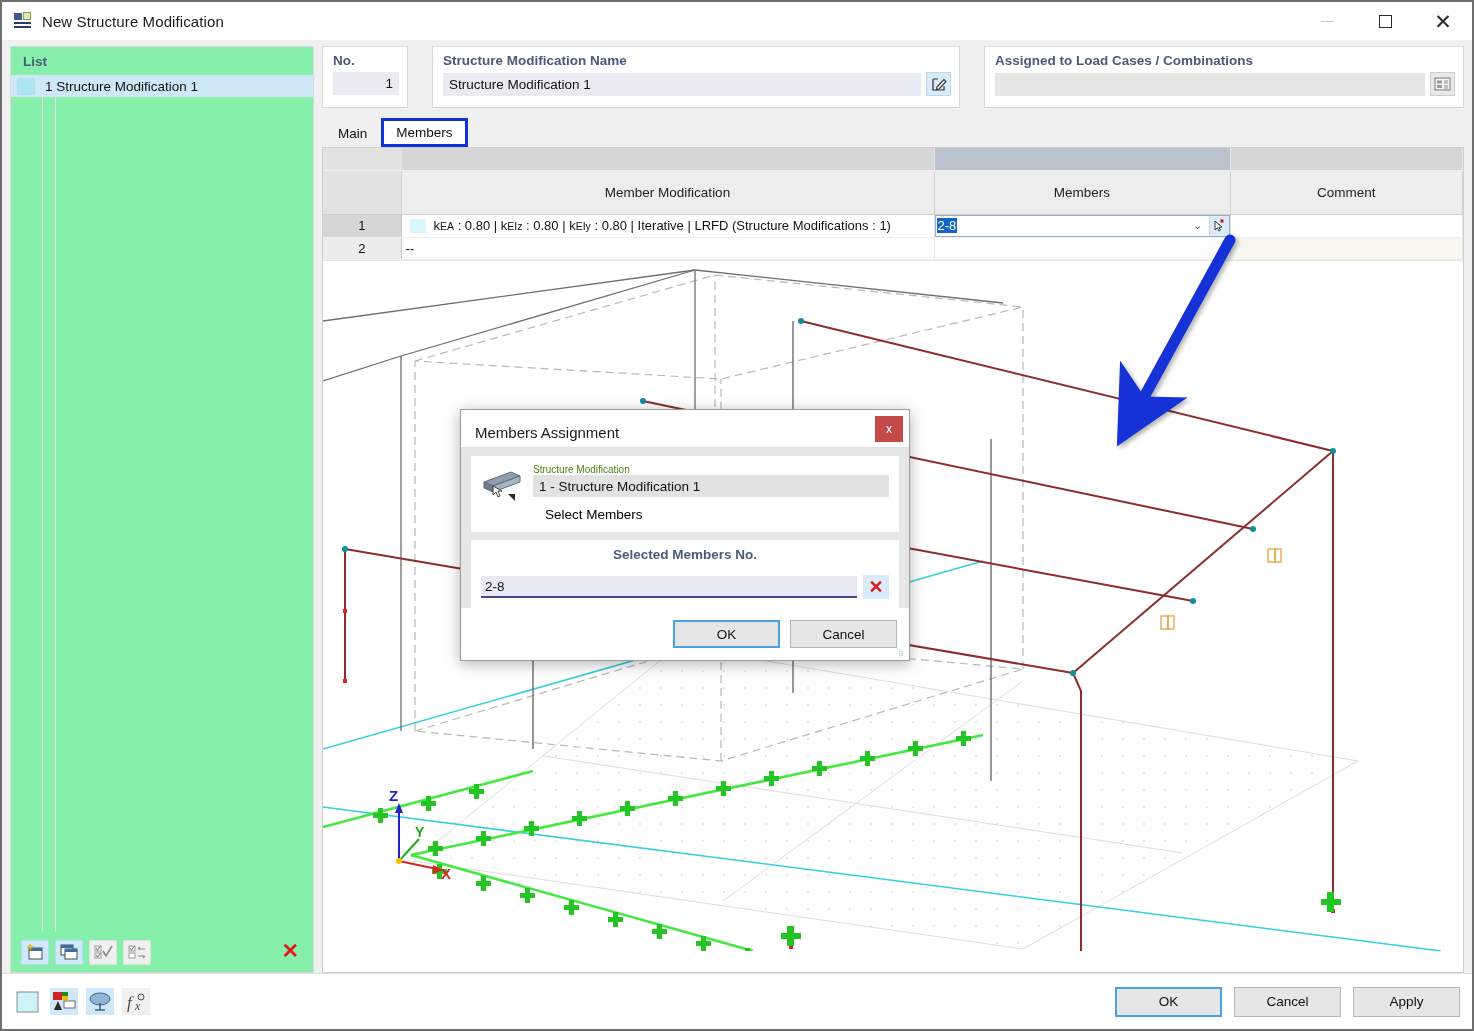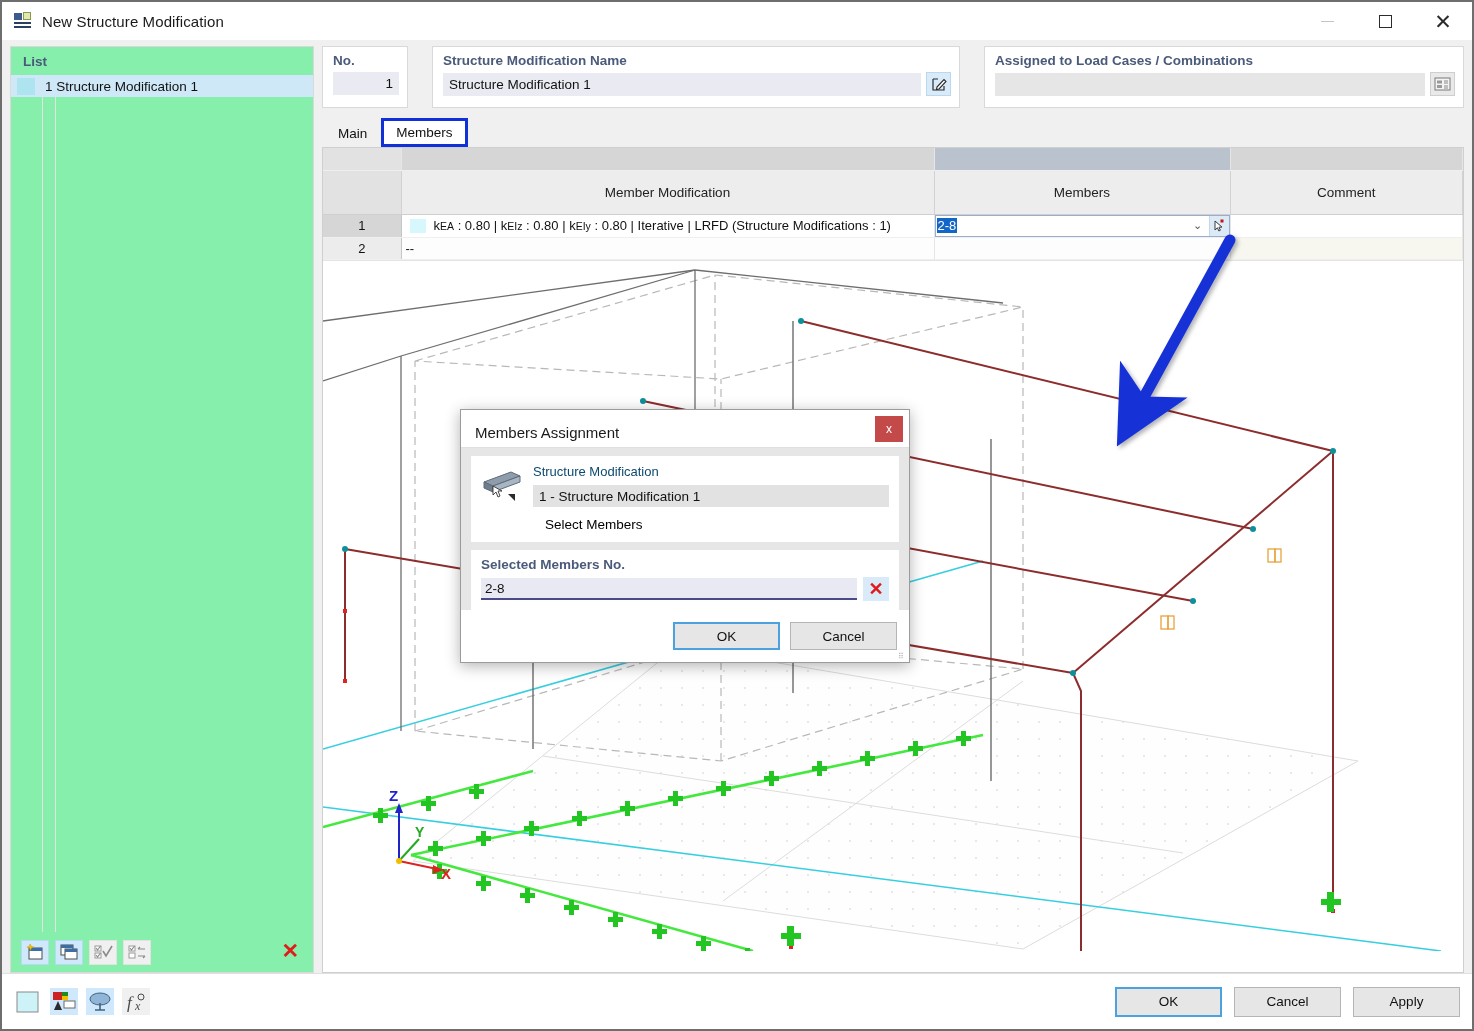--- a/index.html
+++ b/index.html
@@ -186,28 +186,28 @@
   }
   .modal .mt .t { font-size:15px; color:#1a1a1a; padding-left: 14px; margin-top: 8px; }
   .modal .mt .x {
     width:28px; height:26px; background:#c44a4a; color:#fff; font-size:12px;
     display:flex; align-items:center; justify-content:center; margin-right: 6px;
   }
   .modal .mbody { background:#e6e6e6; padding: 8px 10px 0 10px; }
   .card { background:#ffffff; padding: 8px 10px 10px 10px; display:flex; gap: 10px; }
   .card .beamicon { width:42px; height:40px; position:relative; flex:none; }
   .card .fields { flex:1; }
-  .card .ttl { font-size:13px; color:#0c4a6e; margin-bottom:6px; }
+  .card .ttl { font-size:10px; color:#4d7c0f; }
   .card .combo {
     background:#e2e2e2; height:22px; display:flex; align-items:center;
     padding:0 6px; font-size:13.5px; color:#111;
   }
   .card .sel { font-size:13.5px; color:#000000; margin-top:10px;margin-left:12px; }
   .card2 { background:#ffffff; padding: 7px 10px 9px 10px; margin-top: 8px; }
-  .card2 .lbl2 { font-size:13.5px; font-weight:bold; color:#4a5a7a; margin-bottom:5px; }
+  .card2 .lbl2 { font-size:13.5px; font-weight:bold; color:#4a5a7a; margin-bottom:13px;text-align:center; }
   .card2 .inrow2 { display:flex; align-items:center; gap:6px; }
   .card2 .inp {
     flex:1; background:#e9e9f4; border-bottom:2px solid #4a4a8a; height:22px;
     display:flex; align-items:center; padding:0 4px; font-size:13.5px; color:#111;
   }
   .card2 .xbtn {
     width:26px; height:24px; background:#d9eaf9;
     display:flex; align-items:center; justify-content:center;
     color:#e01b1b; font-size:18px; font-weight:bold;
   }

